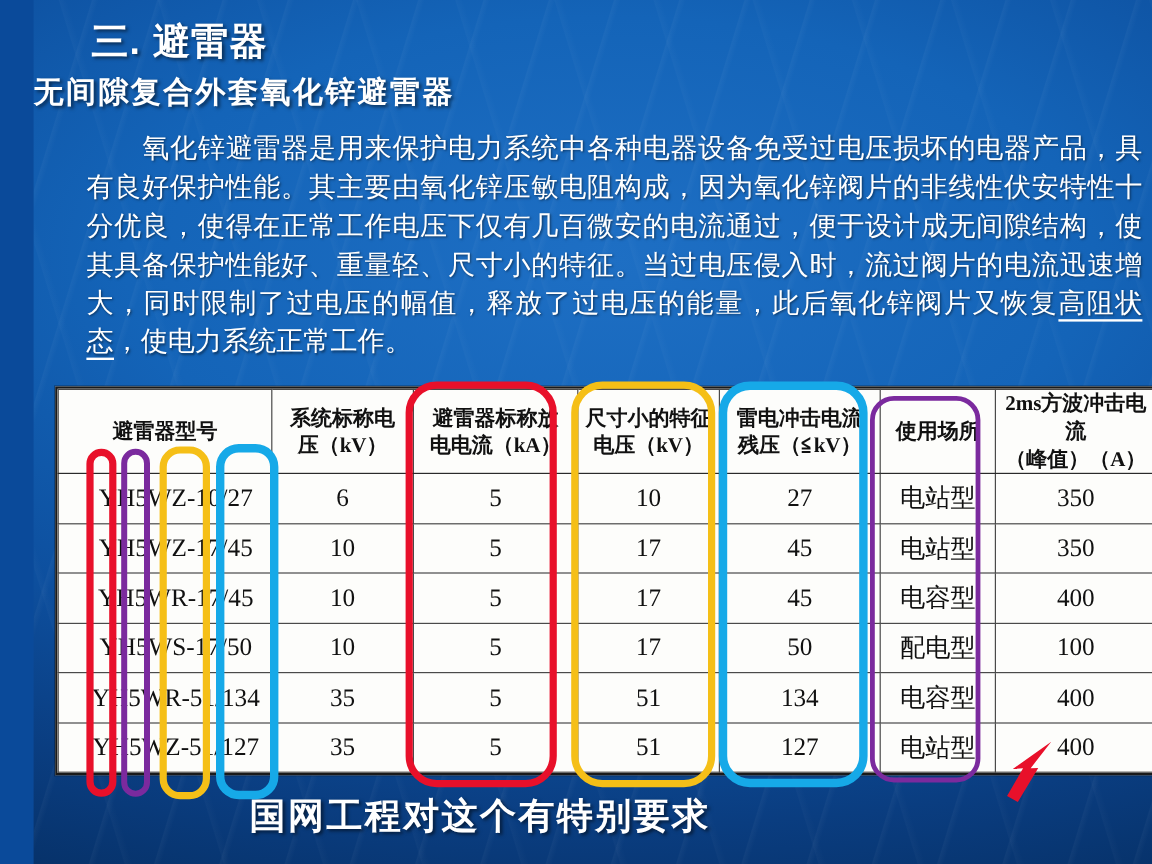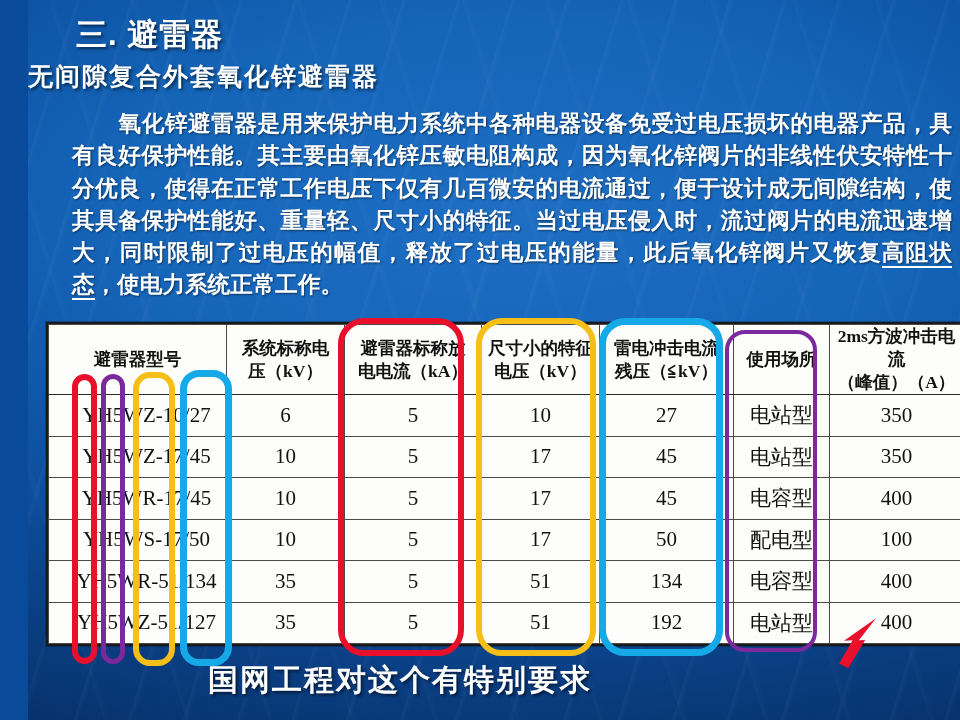--- a/index.html
+++ b/index.html
@@ -39,21 +39,21 @@
   }
   #subtitle{
     left:0;top:60px;width:960px;
     font-size:25px;font-weight:bold;color:#ffffff;letter-spacing:2px;
     text-shadow:2px 2px 3px rgba(0,0,0,.55);
   }
 
   
   #body-paragraph{
     left:44px;top:108px;width:880px;
-    font-size:22.6px;line-height:32.3px;color:#ffffff;font-weight:bold;
+    font-size:22.6px;line-height:32.3px;color:#ffffff;font-weight:normal;
     text-align:justify;text-justify:inter-character;
     text-shadow:1px 1px 2px rgba(0,0,0,.5);
     letter-spacing:0px;
   }
   #body-paragraph .indent{display:inline-block;width:46px;}
   #body-paragraph .ul{border-bottom:2px solid #ffffff;padding-bottom:1px;}
 
   
   #table-wrap{
     left:18px;top:322px;width:919px;height:324px;
@@ -226,21 +226,21 @@
             <td>51</td>
             <td>134</td>
             <td class="place">电容型</td>
             <td>400</td>
           </tr>
           <tr>
             <td class="model">YH5WZ-51/127</td>
             <td>35</td>
             <td>5</td>
             <td>51</td>
-            <td>192</td>
+            <td>127</td>
             <td class="place">电站型</td>
             <td>400</td>
           </tr>
         </tbody>
     </table>
   </div>
 
   <div class="anno red" id="box-model-red"></div>
   <div class="anno purple" id="box-model-purple"></div>
   <div class="anno yellow" id="box-model-yellow"></div>

